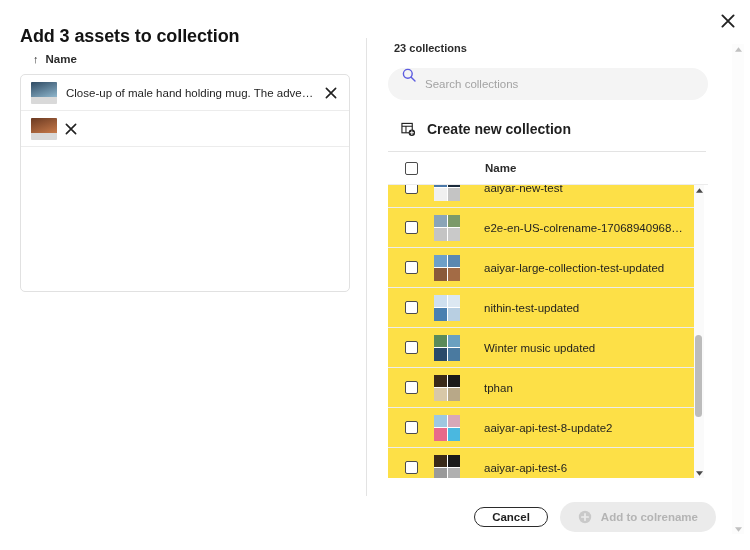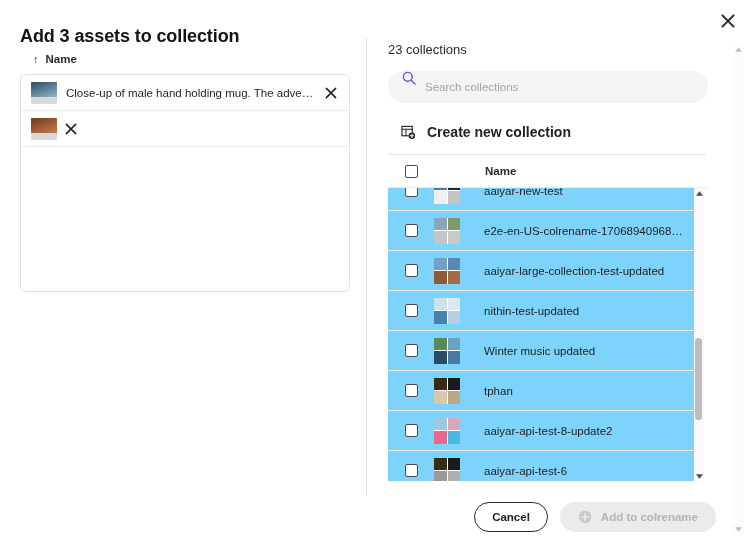--- a/index.html
+++ b/index.html
@@ -86,21 +86,22 @@
     width: 1px; height: 458px;
     background: #e3e3e3;
   }
 
   
   #right-panel {
     position: absolute; left: 388px; top: 42px;
     width: 320px;
   }
   #collections-count {
-    font-size: 13px; font-weight: normal; color: #2b2b2b;
+    font-size: 11px; font-weight: bold; color: #2b2b2b;
+    margin-left: 6px;
   }
   #search-wrap {
     margin-top: 14px;
     height: 32px;
     background: #f4f4f4;
     border-radius: 16px;
     display: flex; 
     padding: 0 14px;
     cursor: text;
   }
@@ -155,21 +156,21 @@
     background: #ffffff;
   }
   #collection-scroll {
     position: absolute; left: 0; top: -17px; width: 306px;
   }
   .coll-row {
     display: flex; align-items: center;
     height: 40px;
     border-bottom: 1px solid #ececec;
     cursor: pointer;
-    background: #7dd3fc;
+    background: #fde047;
   }
   .coll-row .cb-cell { width: 46px; display: flex; justify-content: center; }
   .coll-thumb {
     width: 26px; height: 26px; flex: 0 0 26px;
     display: grid;
     grid-template-columns: 1fr 1fr;
     grid-template-rows: 1fr 1fr;
     gap: 1px;
     background: #ffffff;
     overflow: hidden;
@@ -200,21 +201,21 @@
   }
   .sb-arrow.up { top: 1px; }
   .sb-arrow.down { bottom: 1px; }
 
   
   #footer {
     position: absolute; right: 34px; bottom: 18px;
     display: flex; align-items: center; gap: 12px;
   }
   #cancel-btn {
-    height: 30px; padding: 0 17px;
+    height: 20px; padding: 0 17px;
     border: 1.5px solid #2b2b2b;
     border-radius: 15px;
     background: #ffffff;
     font-family: "Liberation Sans", sans-serif;
     font-size: 11.5px; font-weight: bold; color: #1f1f1f;
     cursor: pointer;
   }
   #add-btn {
     height: 30px; padding: 0 18px;
     border: none; border-radius: 15px;

